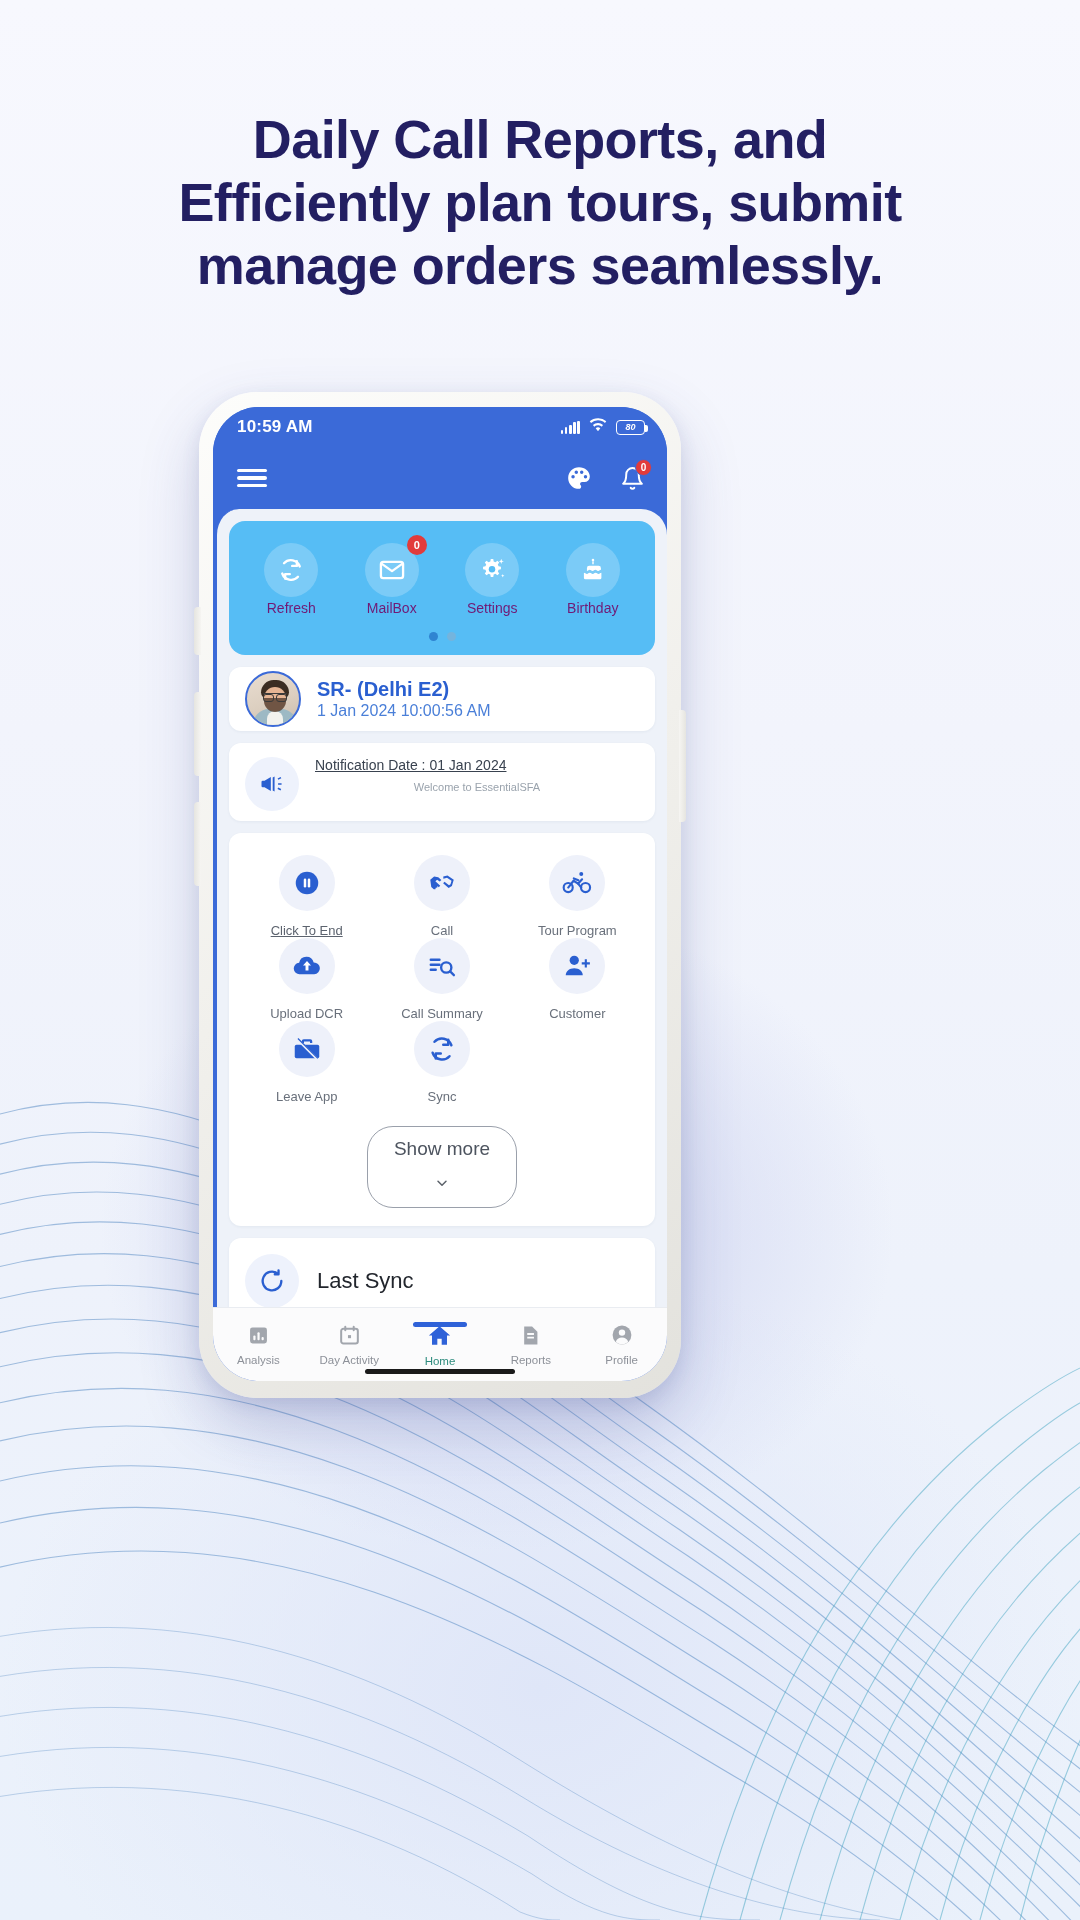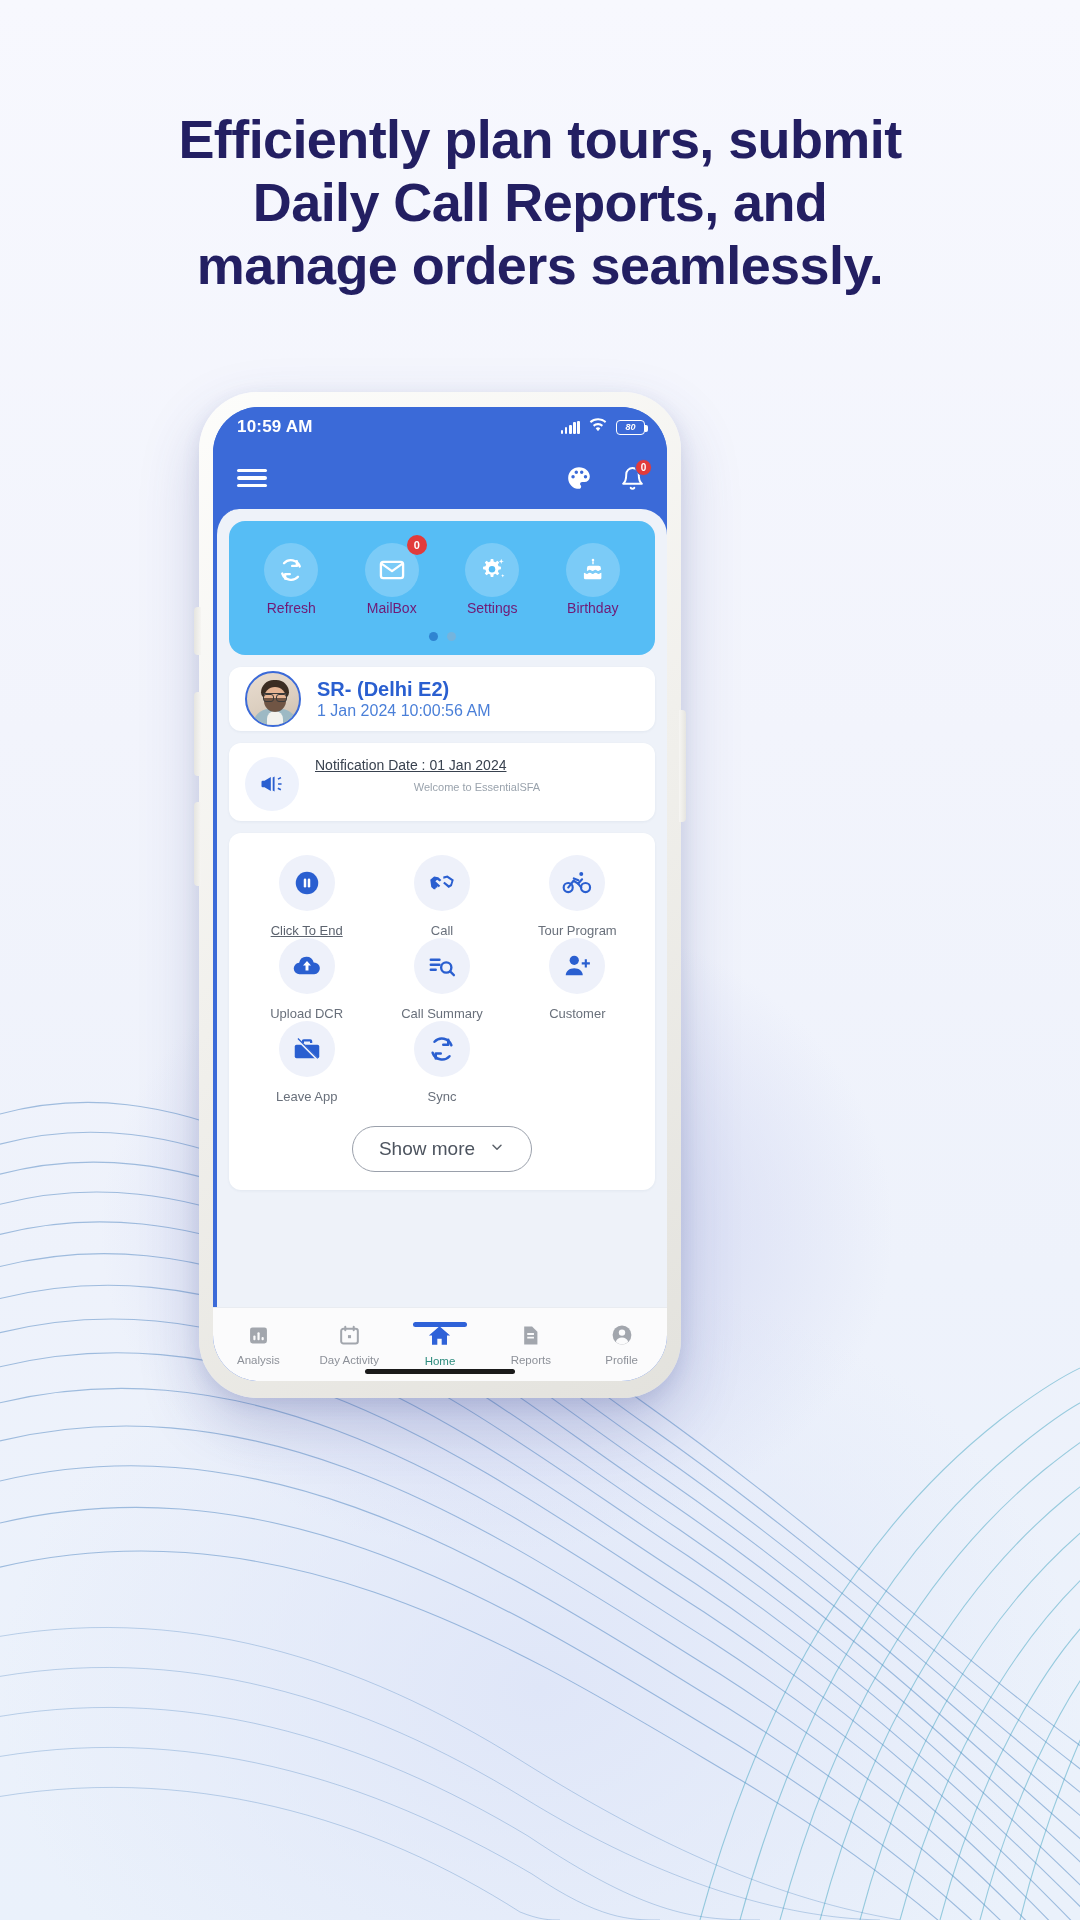--- a/index.html
+++ b/index.html
@@ -199,21 +199,21 @@
     background: #eef1fa;
     display: flex; align-items: center; justify-content: center;
     color: #2a5fd0;
   }
   .mlabel { margin-top: 12px; font-size: 13px; color: #69707b; }
   .mlabel.u { text-decoration: underline; color: #5c636e; }
   .showmore-wrap { display: flex; justify-content: center; margin-top: 22px; }
   .showmore {
     border: 1px solid #9aa0ab; border-radius: 26px;
     padding: 11px 26px; display: flex; align-items: center; gap: 14px;
-    background: #fff; color: #4d545f; font-size: 19px;
+    background: #fff; color: #4d545f; font-size: 19px; flex-direction: column;
   }
 
   
   .synccard { padding: 16px 16px; display: flex; align-items: center; }
   .sync-ico {
     width: 54px; height: 54px; border-radius: 50%;
     background: #eef2fc; flex: 0 0 54px;
     display: flex; align-items: center; justify-content: center; color: #2a5fd0;
   }
   .sync-title { margin-left: 18px; font-size: 22px; color: #22262d; font-weight: 500; }
@@ -278,22 +278,22 @@
       <path d="M-20 1640 C 180 1600, 360 1660, 520 1760 C 660 1848, 780 1900, 900 1920"></path>
       <path d="M-20 1680 C 182 1640, 364 1700, 524 1798 C 664 1884, 784 1918, 880 1920"></path>
       <path d="M-20 1720 C 184 1680, 368 1740, 528 1836 C 650 1918, 700 1920, 760 1920"></path>
       <path d="M-20 1760 C 186 1720, 372 1780, 532 1874 C 600 1920, 630 1920, 660 1920"></path>
       <path d="M-20 1800 C 188 1760, 376 1820, 520 1912 C 540 1920, 550 1920, 560 1920"></path>
     </g>
   </svg>
 </div>
 
 <div class="headline">
+  <span class="ln">Daily Call Reports, and</span>
   <span class="ln">Efficiently plan tours, submit</span>
-  <span class="ln">Daily Call Reports, and</span>
   <span class="ln">manage orders seamlessly.</span>
 </div>
 
 <div class="phone">
   <div class="phone-side side1"></div>
   <div class="phone-side side2"></div>
   <div class="phone-side side3"></div>
   <div class="phone-side-r"></div>
 
   <div class="screen">
@@ -533,20 +533,29 @@
             <span>Show more</span>
             <span>
               <svg width="16" height="16" viewBox="0 0 24 24" fill="none" stroke="#5a6069" stroke-width="2.2" stroke-linecap="round" stroke-linejoin="round">
                   <path d="M6 9.5l6 6 6-6"></path>
                 </svg>
             </span>
           </div>
         </div>
       </div>
 
+      <div class="card synccard">
+        <div class="sync-ico">
+          <svg width="28" height="28" viewBox="0 0 24 24" fill="none" stroke="#2a5fd0" stroke-width="2" stroke-linecap="round" stroke-linejoin="round">
+            <path d="M20 12a8 8 0 1 1-3.2-6.4"></path>
+              <path d="M17.6 3v3.2h-3.2"></path>
+          </svg>
+        </div>
+        <div class="sync-title">Last Sync</div>
+      </div>
 
     </div>
 
     <div class="bottomnav">
 
       <div class="navitem">
         <span class="ico">
           <svg width="23" height="23" viewBox="0 0 24 24" fill="currentColor">
             <rect x="3.2" y="3.6" width="17.6" height="16.8" rx="2.6"></rect>
             <rect x="6.6" y="12" width="2.3" height="5" rx="1" fill="#fbfbfc"></rect>

